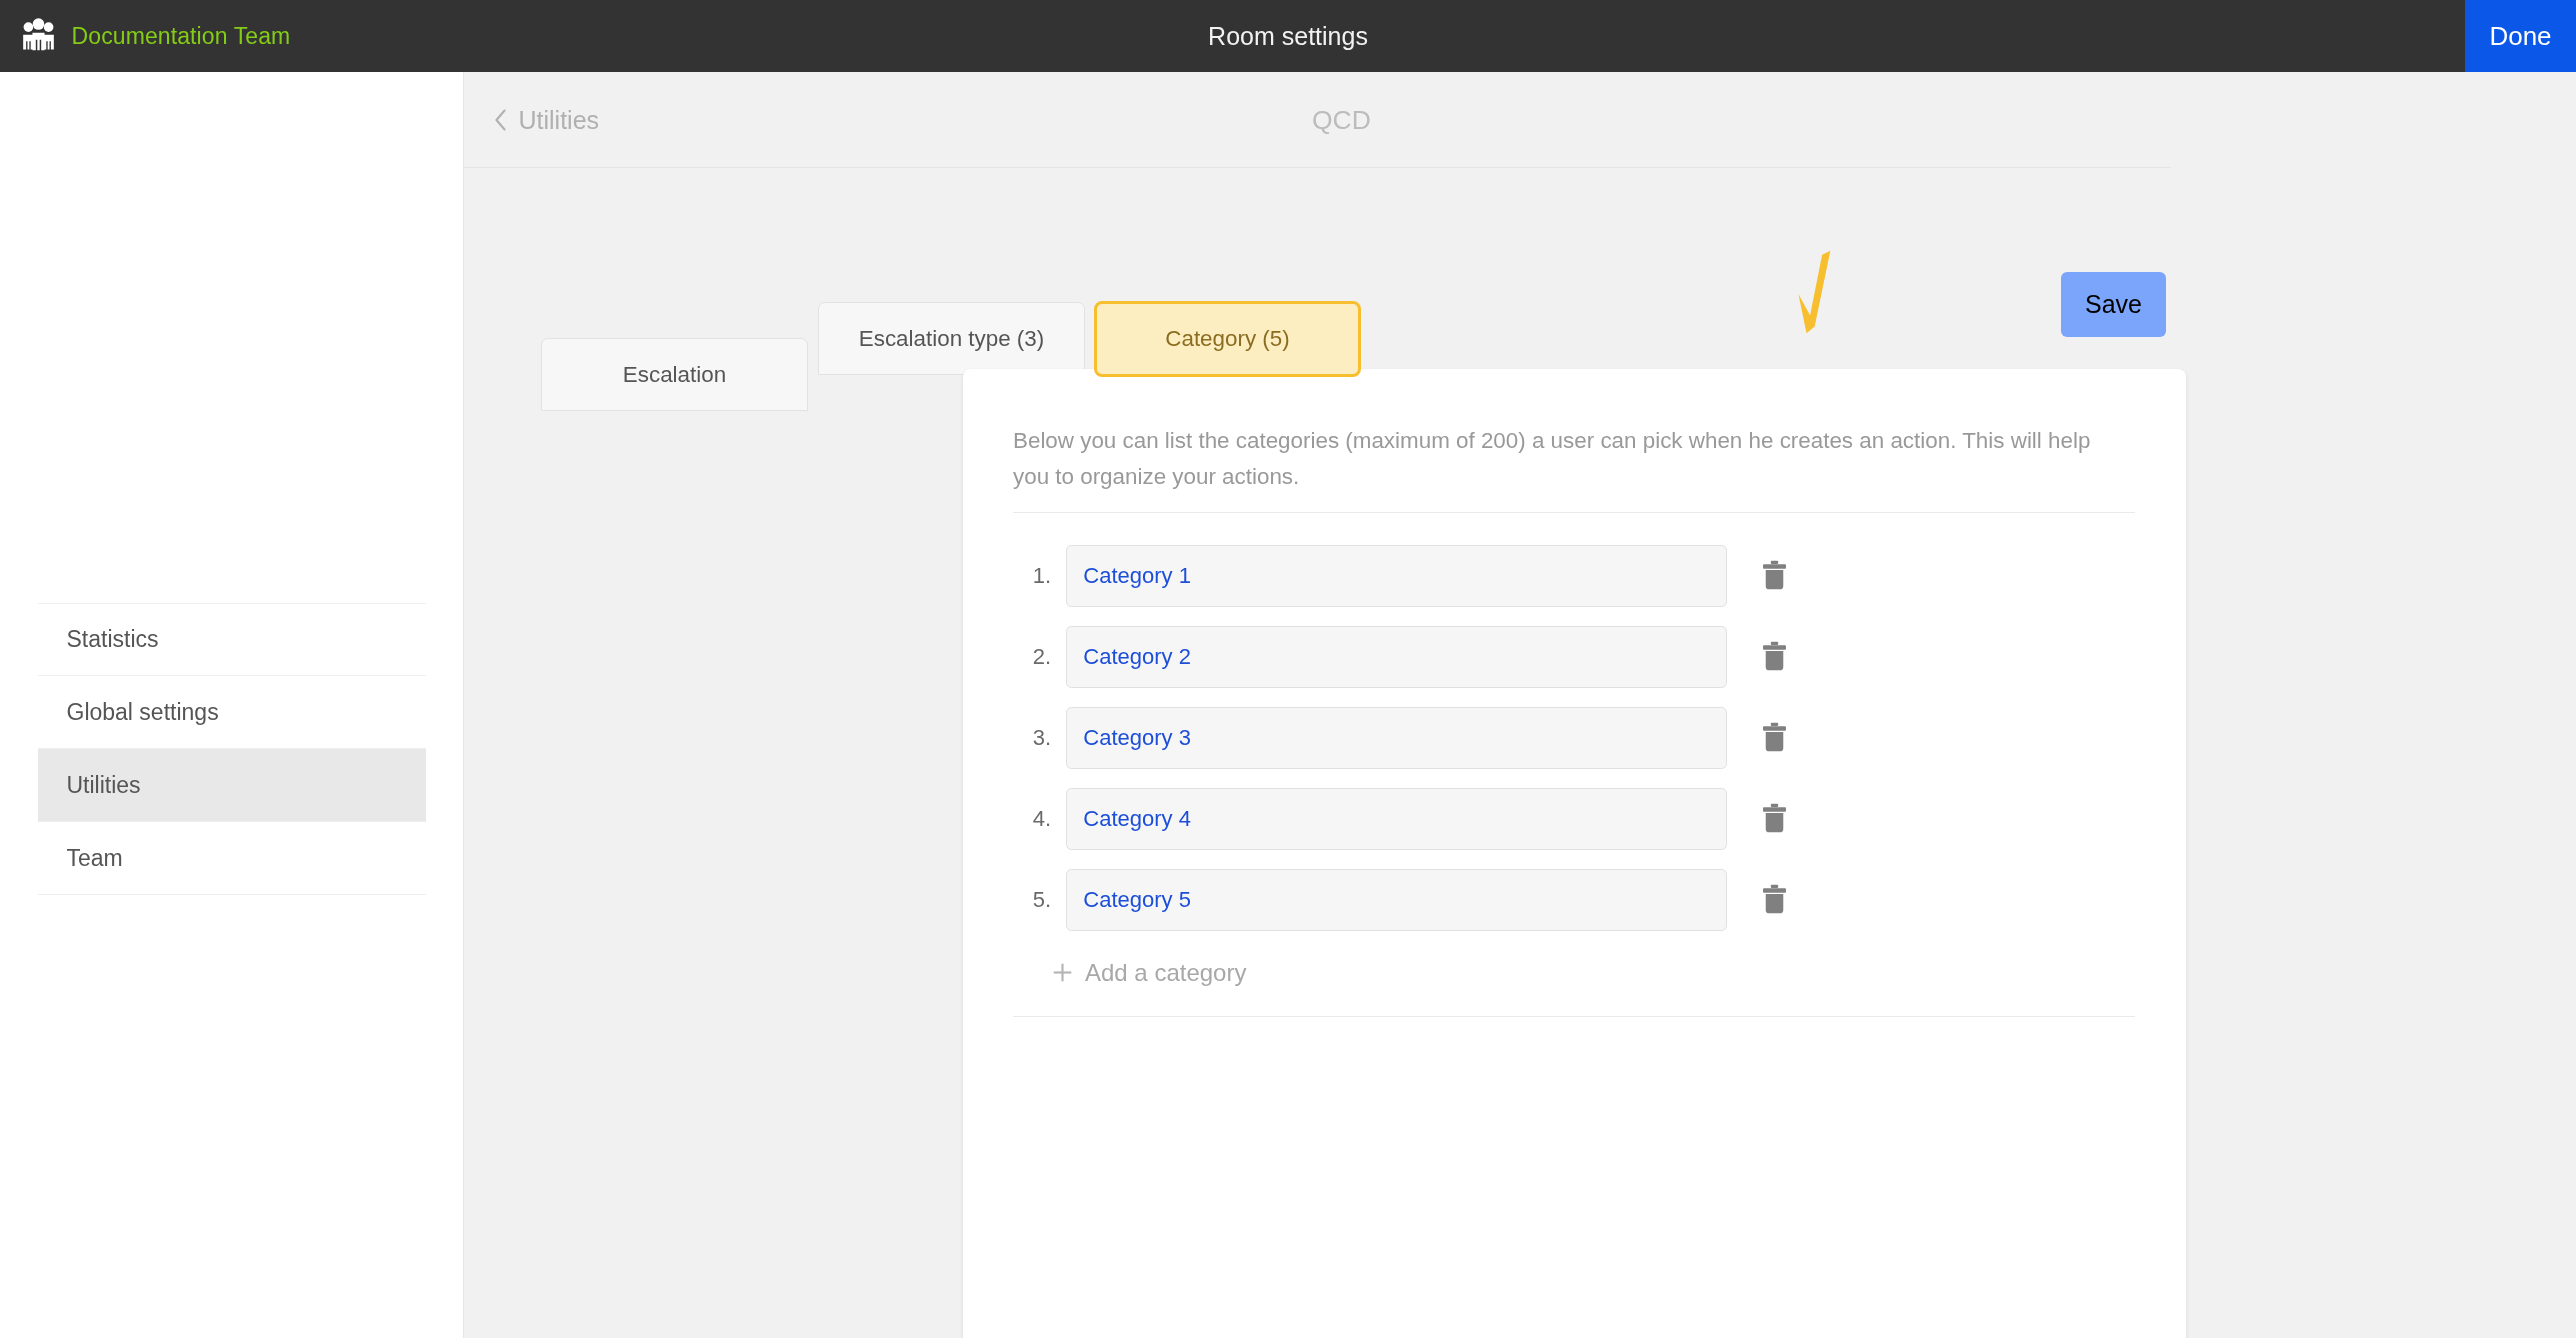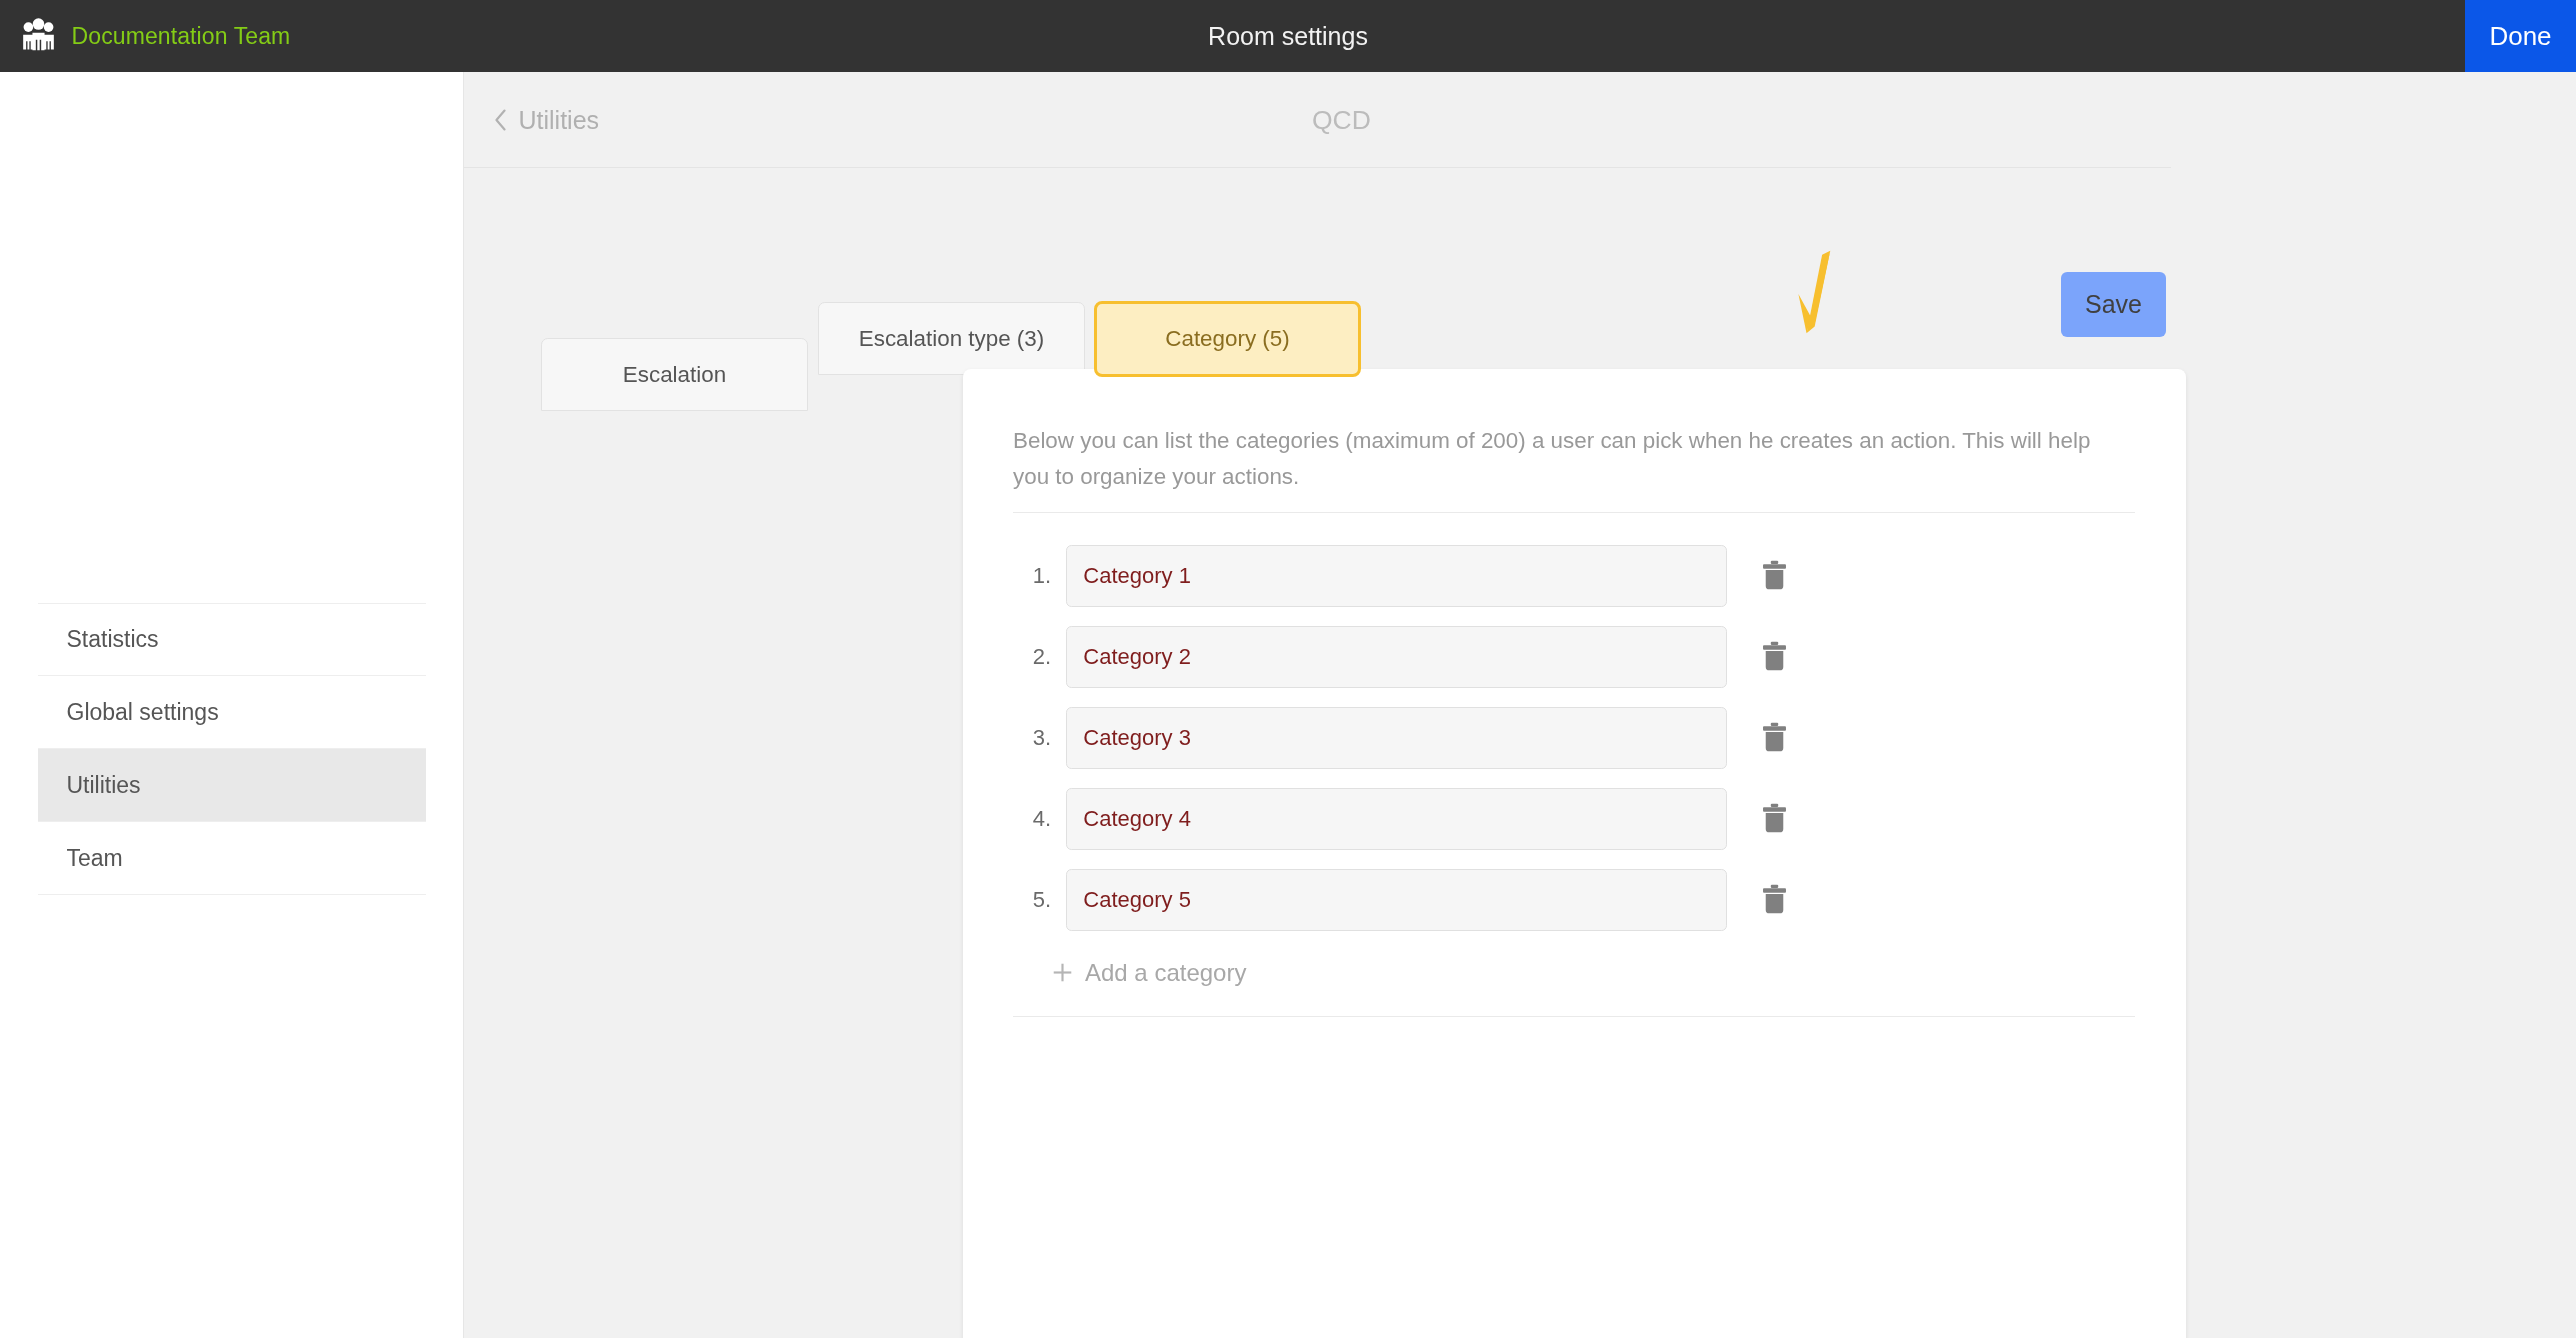--- a/index.html
+++ b/index.html
@@ -191,21 +191,21 @@
     z-index: 6;
   }
 
   .save-button {
     position: absolute;
     top: 200px;
     left: 1597px;
     width: 105px;
     height: 65px;
     background: #7ba4fb;
-    color: #404040;
+    color: #000000;
     border: none;
     border-radius: 6.1px;
     font-size: 25px;
     font-family: inherit;
     cursor: pointer;
   }
 
   
   .arrow-annotation {
     position: absolute;
@@ -267,21 +267,21 @@
     margin-right: 15px;
   }
   .cat-input {
     width: 661px;
     height: 62px;
     background: #f6f6f6;
     border: 1.4px solid #e0e0e0;
     border-radius: 5.4px;
     padding: 0 16.3px;
     font-size: 22px;
-    color: #7f1d1d;
+    color: #1d4ed8;
     font-family: inherit;
     outline: none;
   }
   .trash-btn {
     margin-left: 30px;
     width: 35px;
     height: 39px;
     background: none;
     border: none;
     padding: 0;

